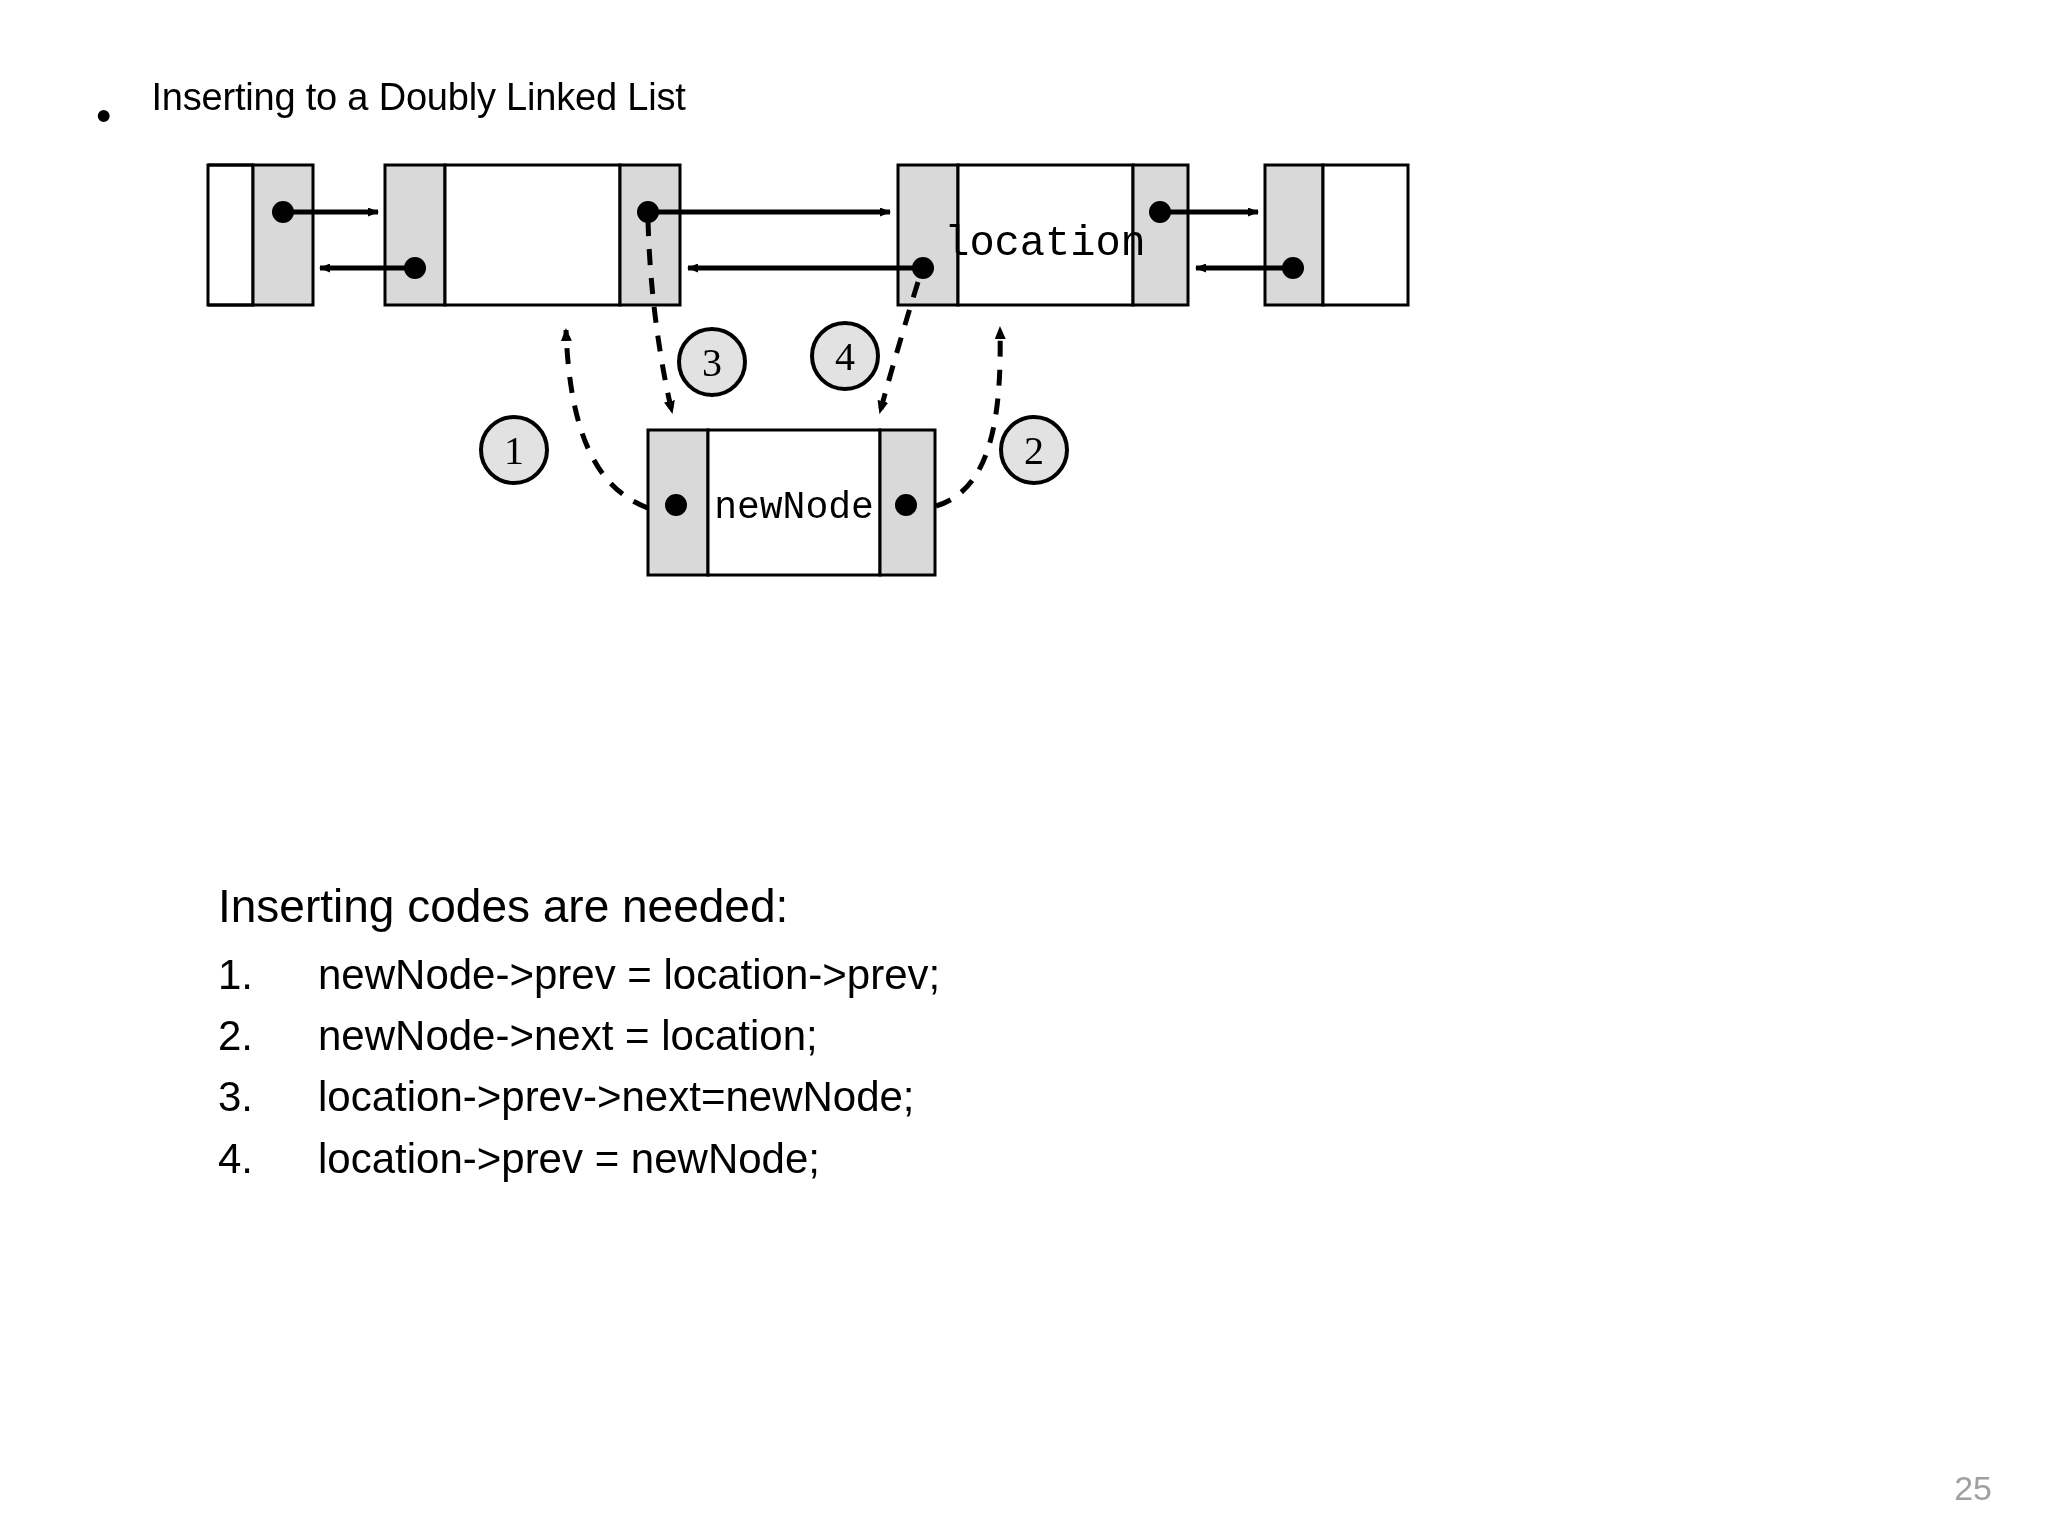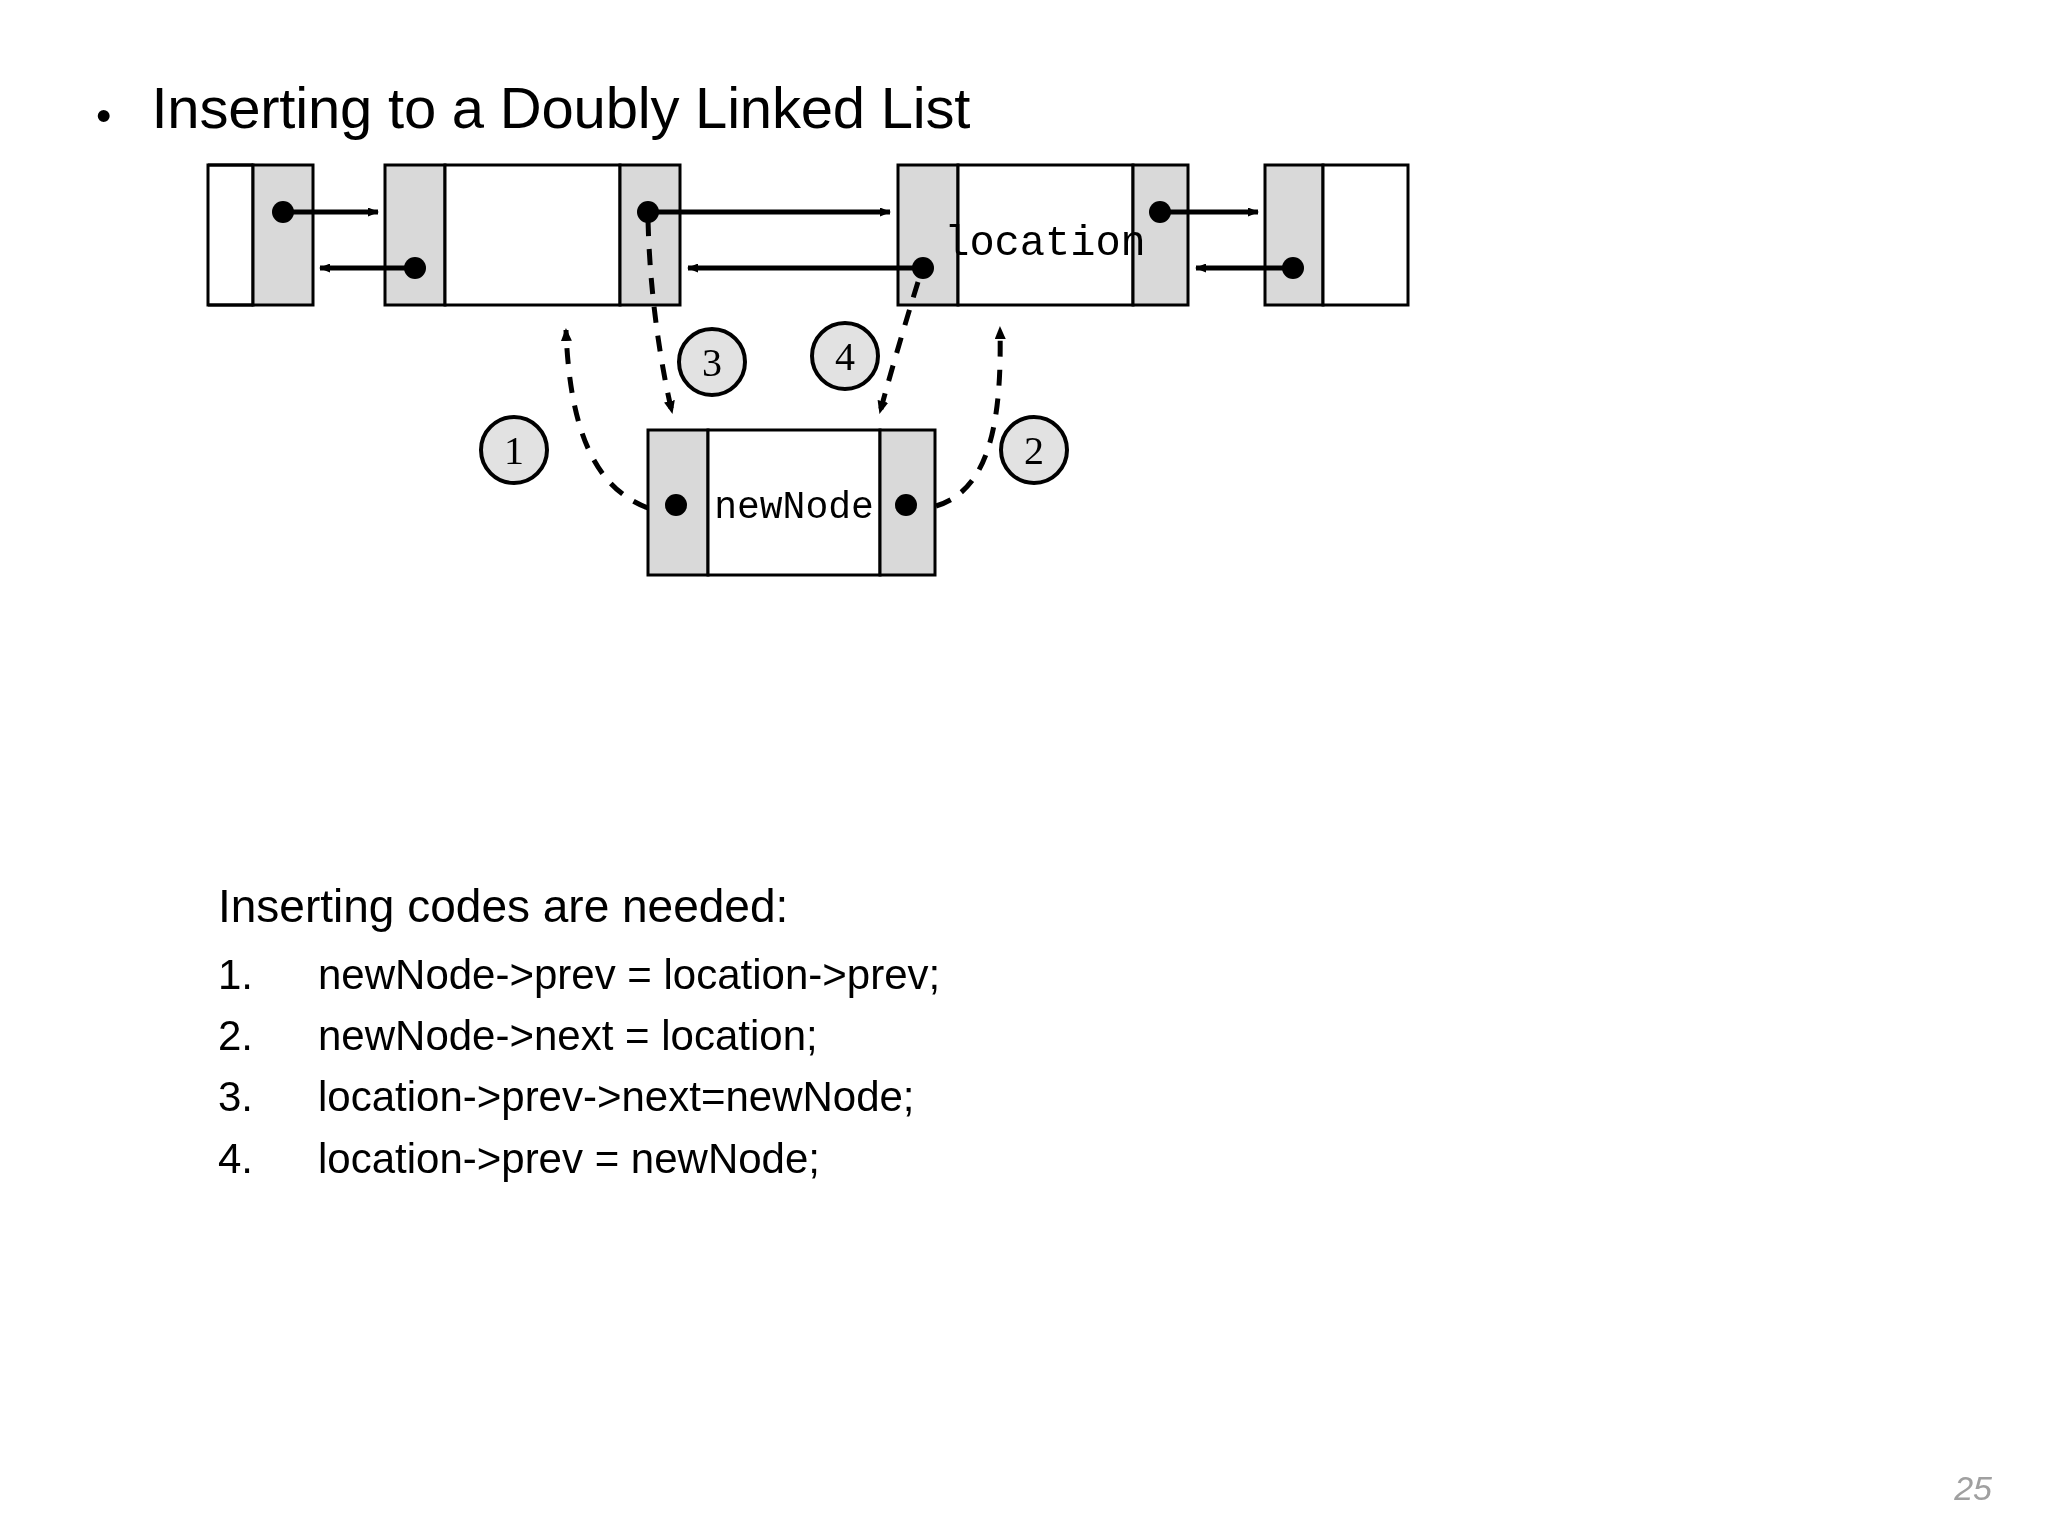--- a/index.html
+++ b/index.html
@@ -25,21 +25,21 @@
     align-items: flex-start;
   }
   #title-bullet {
     font-size: 44px;
     line-height: 1;
     color: #000;
     margin-right: 40px;
     margin-top: 16px;
   }
   #title-text {
-    font-size: 58px;
+    font-size: 38px;
     color: #000000;
     letter-spacing: -0.2px;
     white-space: nowrap;
     line-height: 1.05;
   }
 
   
   #diagram {
     position: absolute;
     left: 0;
@@ -82,21 +82,20 @@
     flex: 1 1 auto;
   }
 
   
   #page-number {
     position: absolute;
     right: 56px;
     bottom: 28px;
     font-size: 34px;
     color: #a0a0a0;
-    font-style: italic;
   }
 </style>
 </head>
 <body>
 
 <div id="title-row">
   <span id="title-bullet">•</span>
   <span id="title-text">Inserting to a Doubly Linked List</span>
 </div>
 

